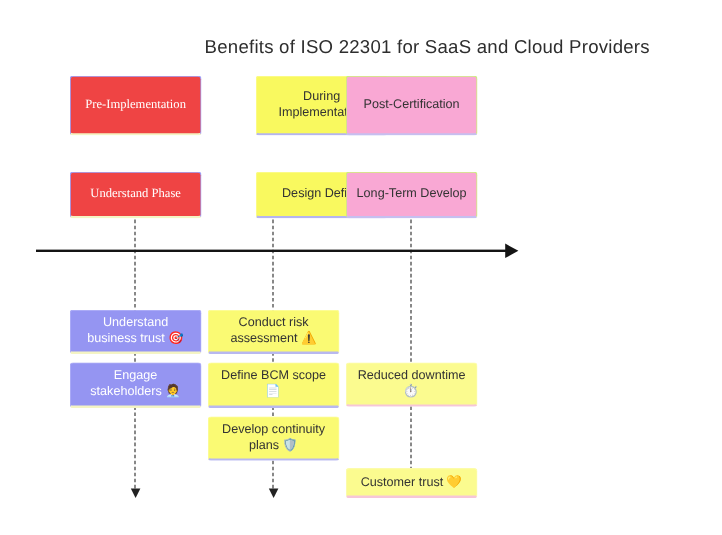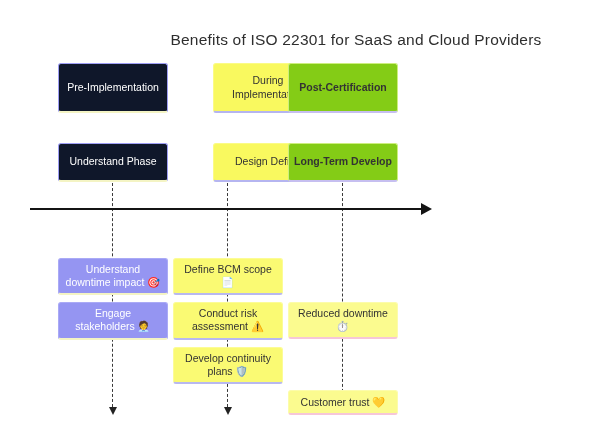--- a/index.html
+++ b/index.html
@@ -12,23 +12,23 @@
     font-size:15.5px;color:#2e2e2e;letter-spacing:0.2px;
   }
   .box{
     position:absolute;width:110px;box-sizing:border-box;border-radius:3px;
     display:flex;align-items:center;justify-content:center;text-align:center;
     font-size:10.5px;line-height:1.25;padding:4px 5px;z-index:2;
   }
   .col0{left:58px}.col1{left:173px}.col2{left:288px}
   .section{top:63px;height:50px}
   .period{top:143px;height:39px}
-  .purple{background:#0f172a;color:#ffffff;border:1px solid #9e9ef5;border-bottom:2px solid #f4f4c4;}
+  .purple{background:#ef4444;color:#ffffff;border:1px solid #9e9ef5;border-bottom:2px solid #f4f4c4;font-family:Liberation Serif, serif;}
   .yellow{background:#f9f95f;color:#333333;border:1px solid #fbfb85;border-bottom:2px solid #b5b5f0;margin-left:40px;}
-  .green{background:#84cc16;color:#333333;border:1px solid #cdee7e;border-bottom:2px solid #c6bff0;font-weight:bold;}
+  .green{background:#f9a8d4;color:#333333;border:1px solid #cdee7e;border-bottom:2px solid #c6bff0;}
   .events{
     position:absolute;top:258px;width:110px;display:flex;flex-direction:column;gap:7px;z-index:2;
   }
   .event{position:static;width:110px;min-height:25px;}
   .ev-purple{background:#9595f2;color:#ffffff;border:1px solid #aaaaf6;border-bottom:2px solid #f4f4c4;}
   .ev-yellow{background:#fafa73;color:#333333;border:1px solid #fcfc96;border-bottom:2px solid #b8b8f0;}
   .ev-pale{background:#fbfb8f;color:#333333;border:1px solid #fcfcab;border-bottom:2px solid #f6c6d8;margin-top:44px;}
   .axis-line{position:absolute;left:30px;top:208px;width:392px;height:2px;background:#141414;z-index:1;}
   .axis-head{
     position:absolute;left:421px;top:203px;width:0;height:0;z-index:1;
@@ -64,27 +64,27 @@
 
   <div class="box section col0 purple">Pre-Implementation</div>
   <div class="box section col1 yellow">During Implementation</div>
   <div class="box section col2 green">Post-Certification</div>
 
   <div class="box period col0 purple">Understand Phase</div>
   <div class="box period col1 yellow">Design Define</div>
   <div class="box period col2 green">Long-Term Develop</div>
 
   <div class="events col0">
-    <div class="box event ev-purple">Understand downtime impact 🎯</div>
+    <div class="box event ev-purple">Understand business trust 🎯</div>
     <div class="box event ev-purple">Engage stakeholders 🧑‍💼</div>
   </div>
 
   <div class="events col1">
+    <div class="box event ev-yellow">Conduct risk assessment ⚠️</div>
     <div class="box event ev-yellow">Define BCM scope 📄</div>
-    <div class="box event ev-yellow">Conduct risk assessment ⚠️</div>
     <div class="box event ev-yellow">Develop continuity plans 🛡️</div>
   </div>
 
   <div class="events col2">
     <div class="box event ev-pale">Reduced downtime ⏱️</div>
     <div class="box event ev-pale">Customer trust 💛</div>
   </div>
 
 </div>
 

